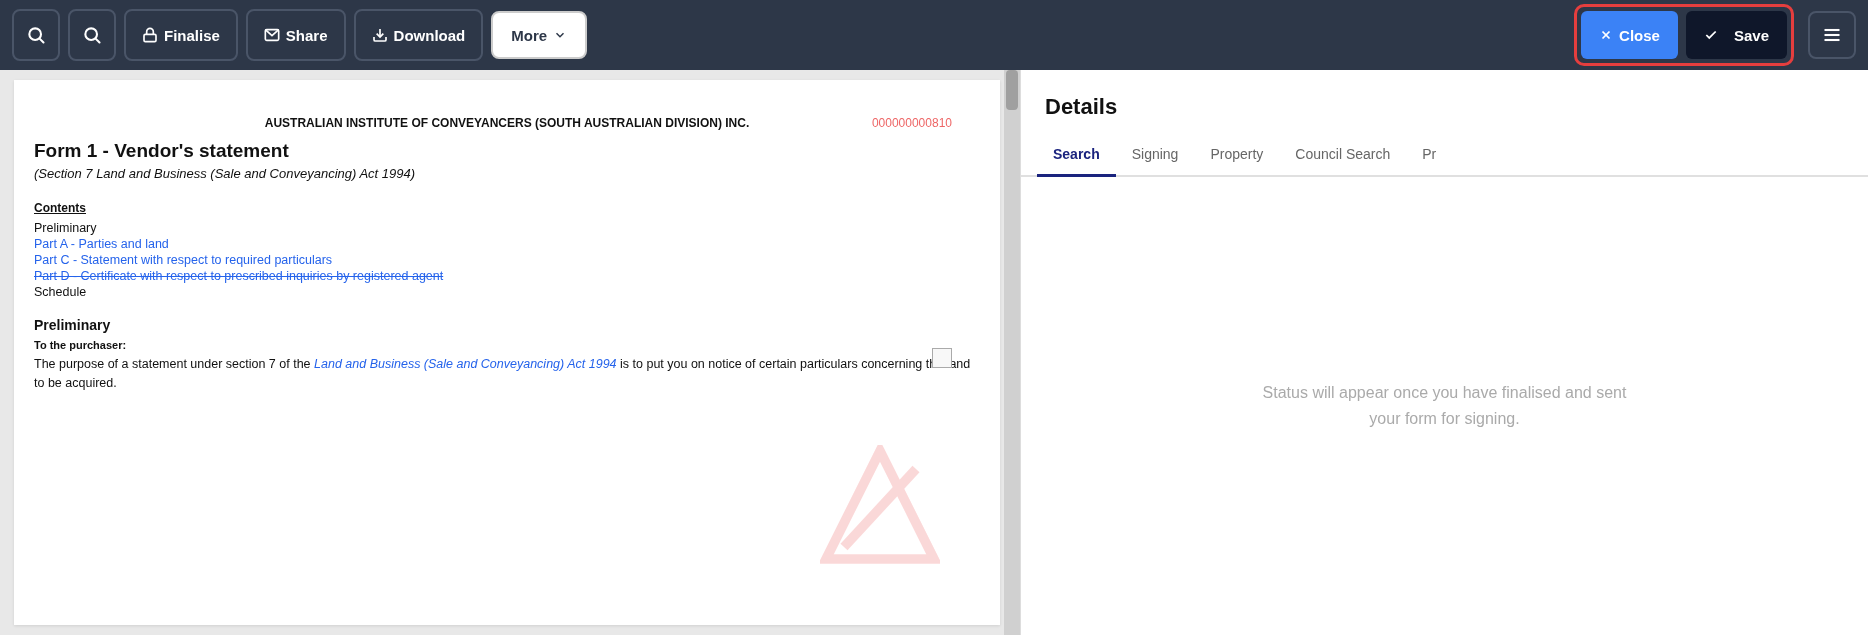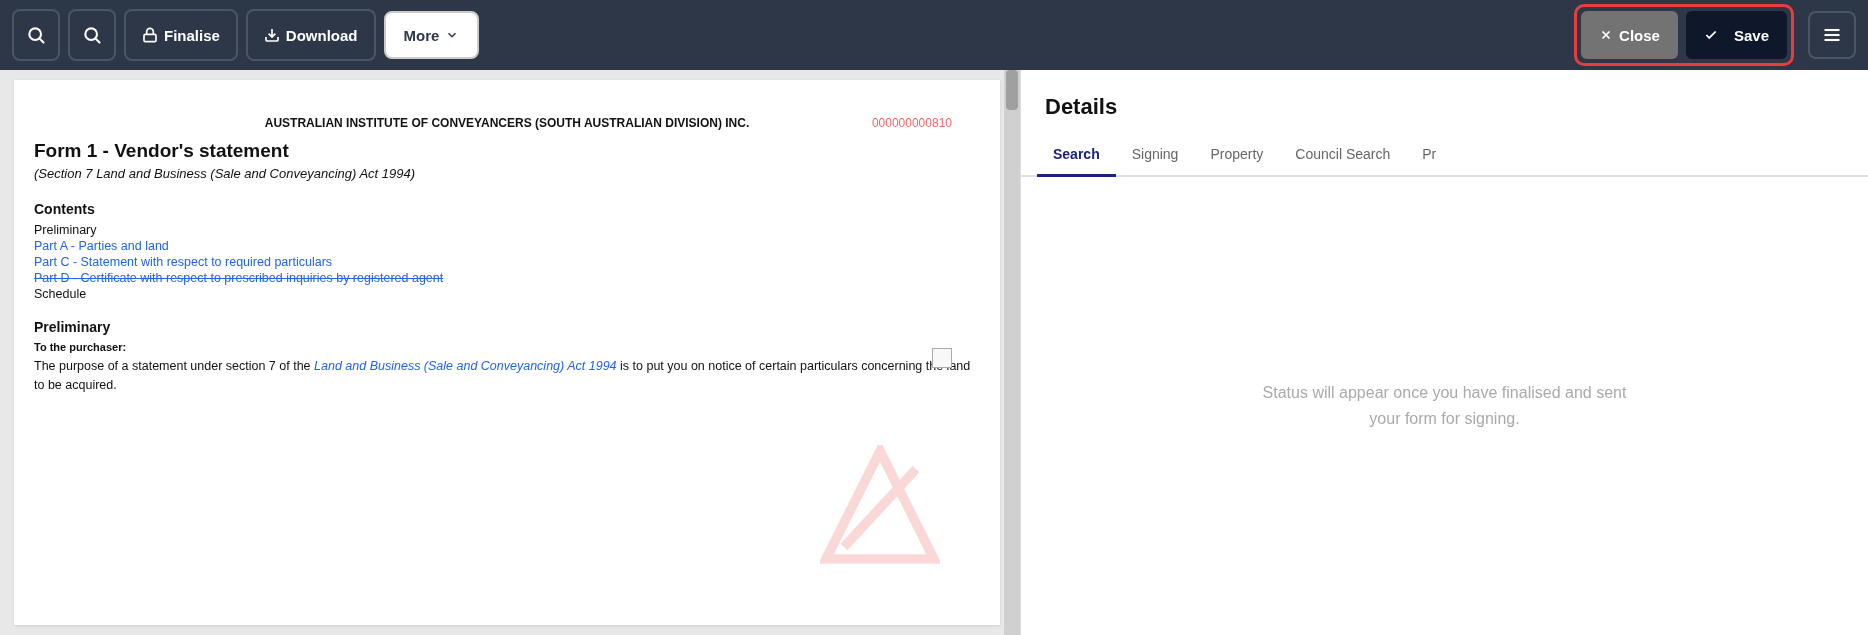--- a/index.html
+++ b/index.html
@@ -59,21 +59,21 @@
       align-items: center;
       gap: 8px;
       border: 3px solid #e53e3e;
       border-radius: 10px;
       padding: 4px;
     }
     .toolbar-btn-close {
       display: flex;
       align-items: center;
       gap: 6px;
-      background: #737373;
+      background: #3b82f6;
       color: #fff;
       border: none;
       border-radius: 6px;
       padding: 10px 18px;
       font-size: 15px;
       font-weight: 600;
       cursor: pointer;
       height: 48px;
     }
     .toolbar-btn-save {
@@ -167,24 +167,25 @@
       color: #111;
       margin-bottom: 4px;
     }
     .doc-subtitle {
       font-size: 13px;
       font-style: italic;
       color: #111;
       margin-bottom: 20px;
     }
     .doc-section-title {
-      font-size: 14px;
+      font-size: 12px;
       font-weight: bold;
       color: #111;
       margin-bottom: 6px;
+      text-decoration: underline;
     }
     .doc-list-item {
       font-size: 12.5px;
       color: #2563eb;
       margin-bottom: 2px;
     }
     .doc-list-item.strikethrough {
       text-decoration: line-through;
       color: #2563eb;
     }
@@ -301,20 +302,27 @@
       <circle cx="11" cy="11" r="7"></circle>
         <line x1="21" y1="21" x2="16.65" y2="16.65"></line>
     </svg>
   </button>
   <button class="toolbar-btn">
     <svg width="16" height="16" viewBox="0 0 24 24" fill="none" stroke="white" stroke-width="2.5">
       <rect x="3" y="11" width="18" height="11" rx="2"></rect>
         <path d="M7 11V7a5 5 0 0 1 10 0v4"></path>
     </svg>
     <span>Finalise</span>
+  </button>
+  <button class="toolbar-btn">
+    <svg width="16" height="16" viewBox="0 0 24 24" fill="none" stroke="white" stroke-width="2.5">
+      <rect x="2" y="4" width="20" height="16" rx="2"></rect>
+        <polyline points="2,4 12,13 22,4"></polyline>
+    </svg>
+    <span>Share</span>
   </button>
   <button class="toolbar-btn">
     <svg width="16" height="16" viewBox="0 0 24 24" fill="none" stroke="white" stroke-width="2.5">
       <path d="M21 15v4a2 2 0 0 1-2 2H5a2 2 0 0 1-2-2v-4"></path>
         <polyline points="7,10 12,15 17,10"></polyline>
         <line x1="12" y1="15" x2="12" y2="3"></line>
     </svg>
     <span>Download</span>
   </button>
   <button class="toolbar-more">

